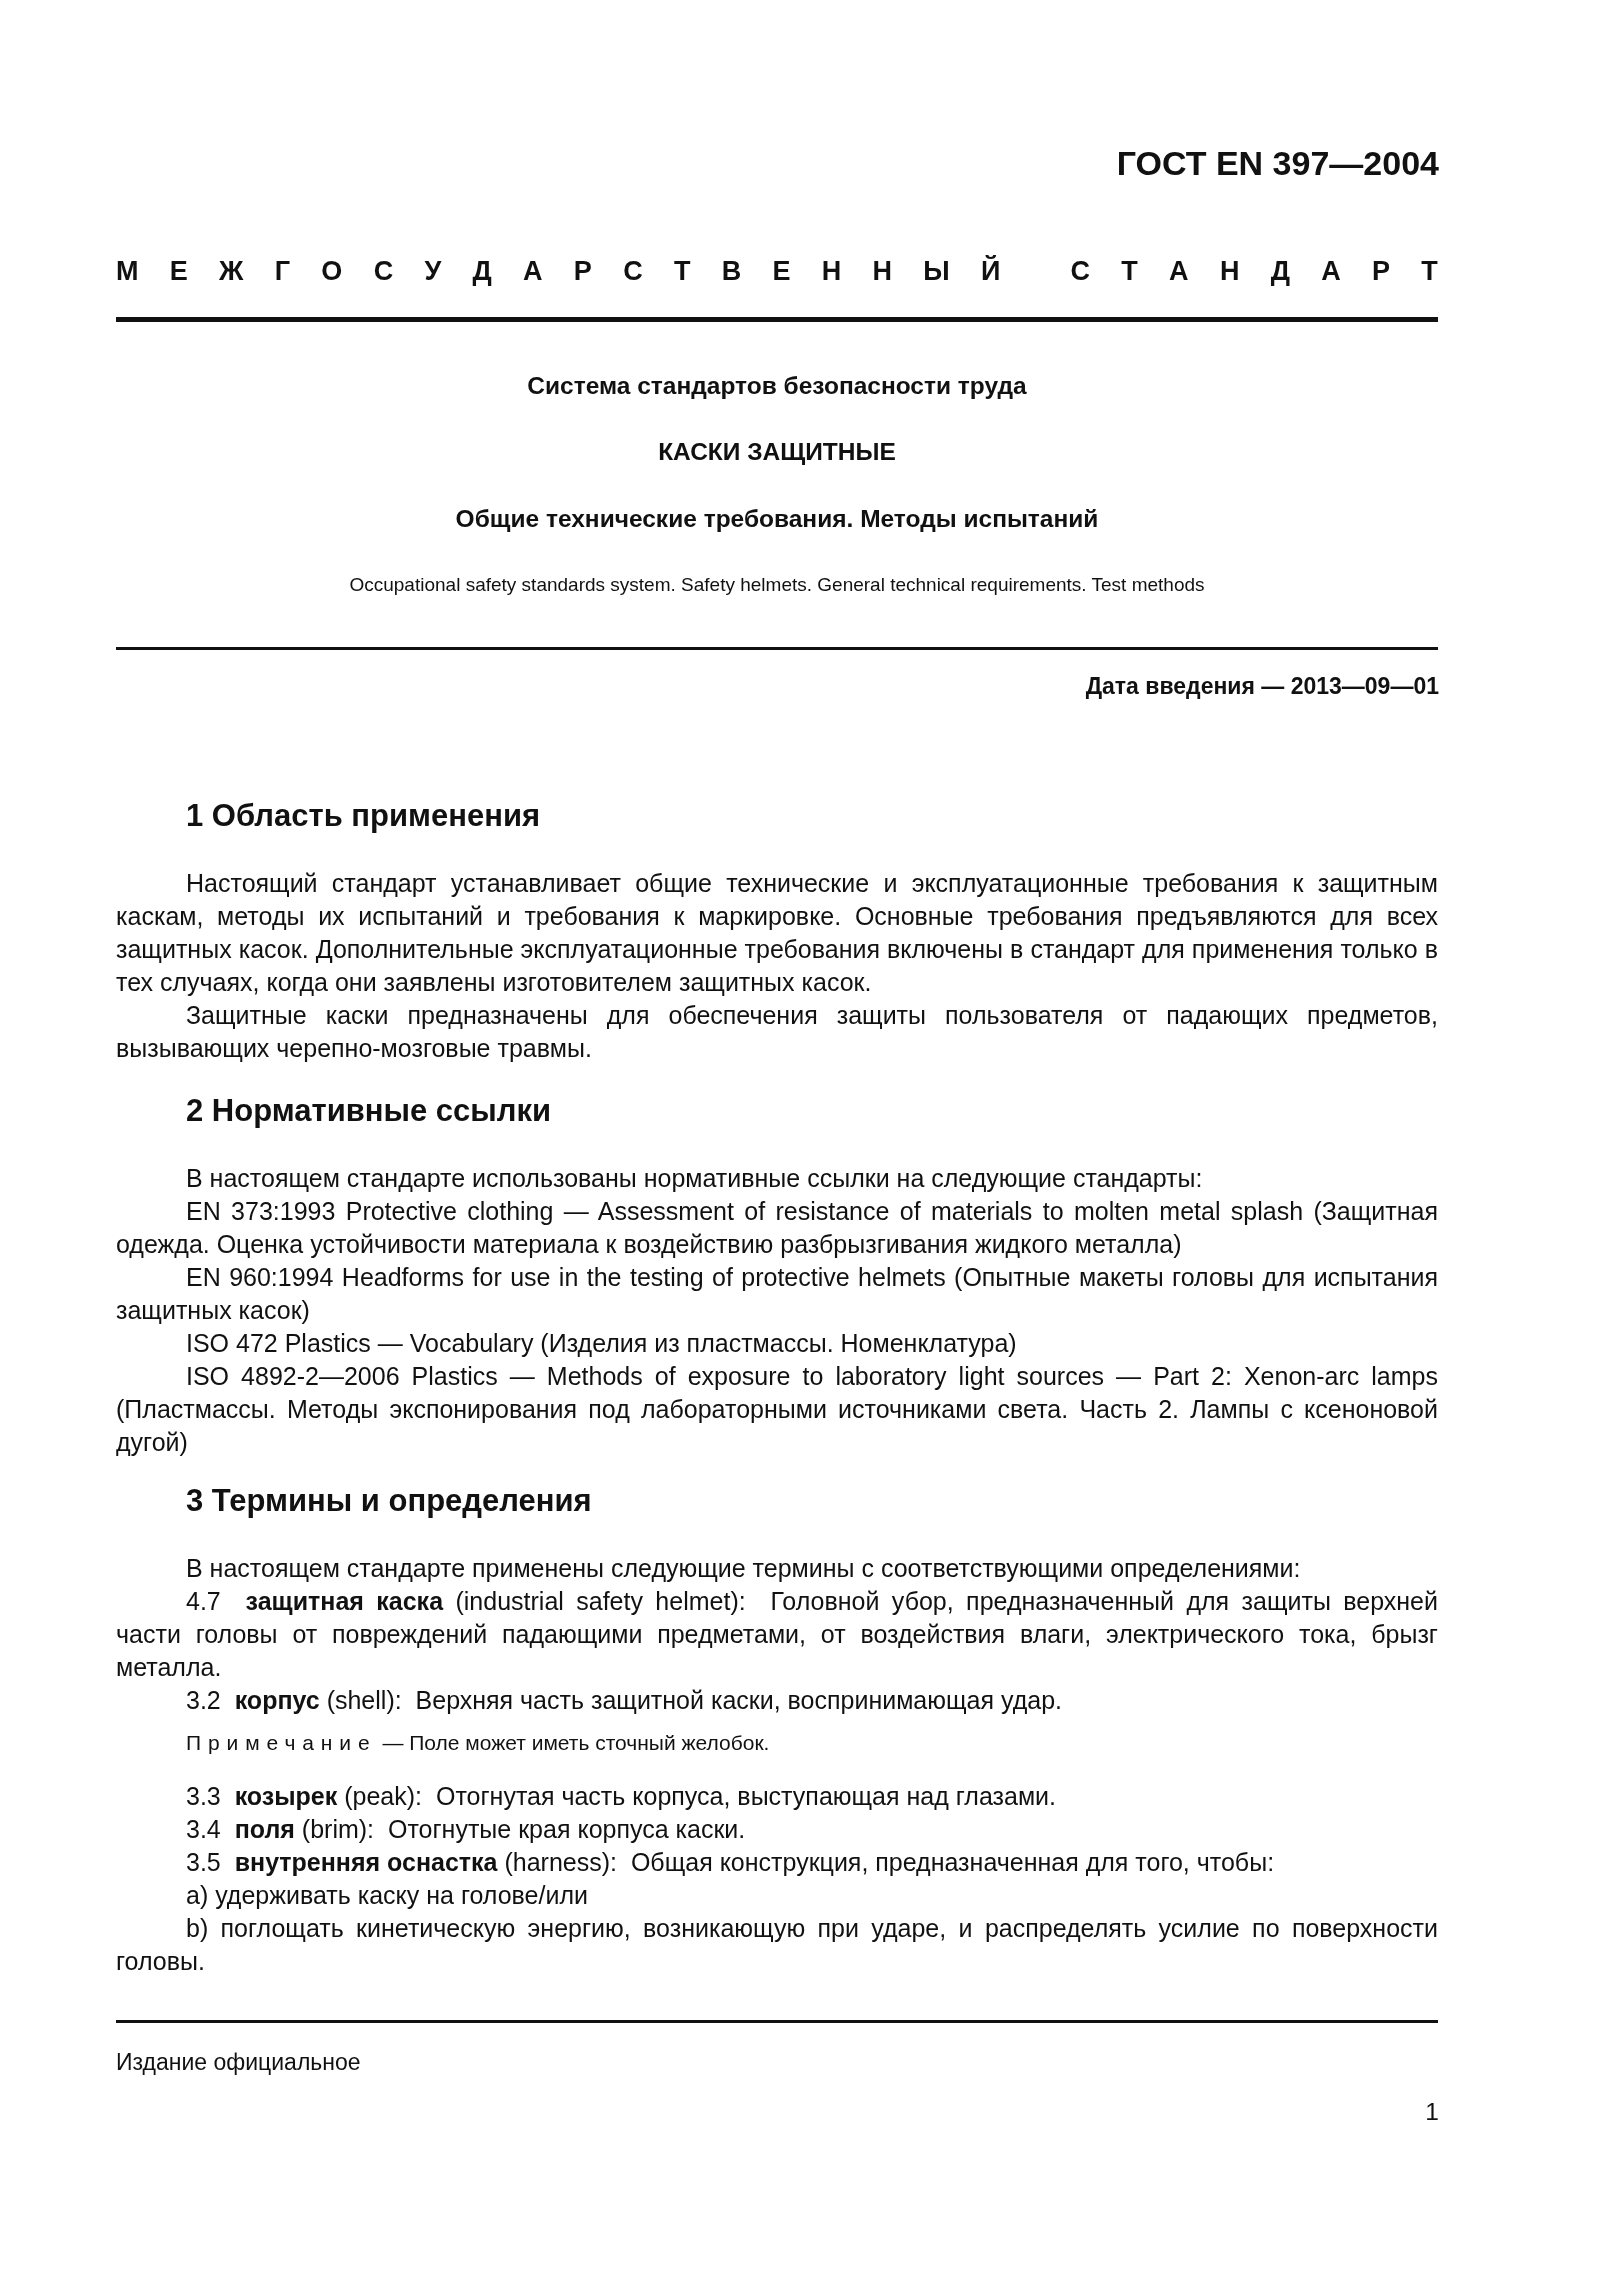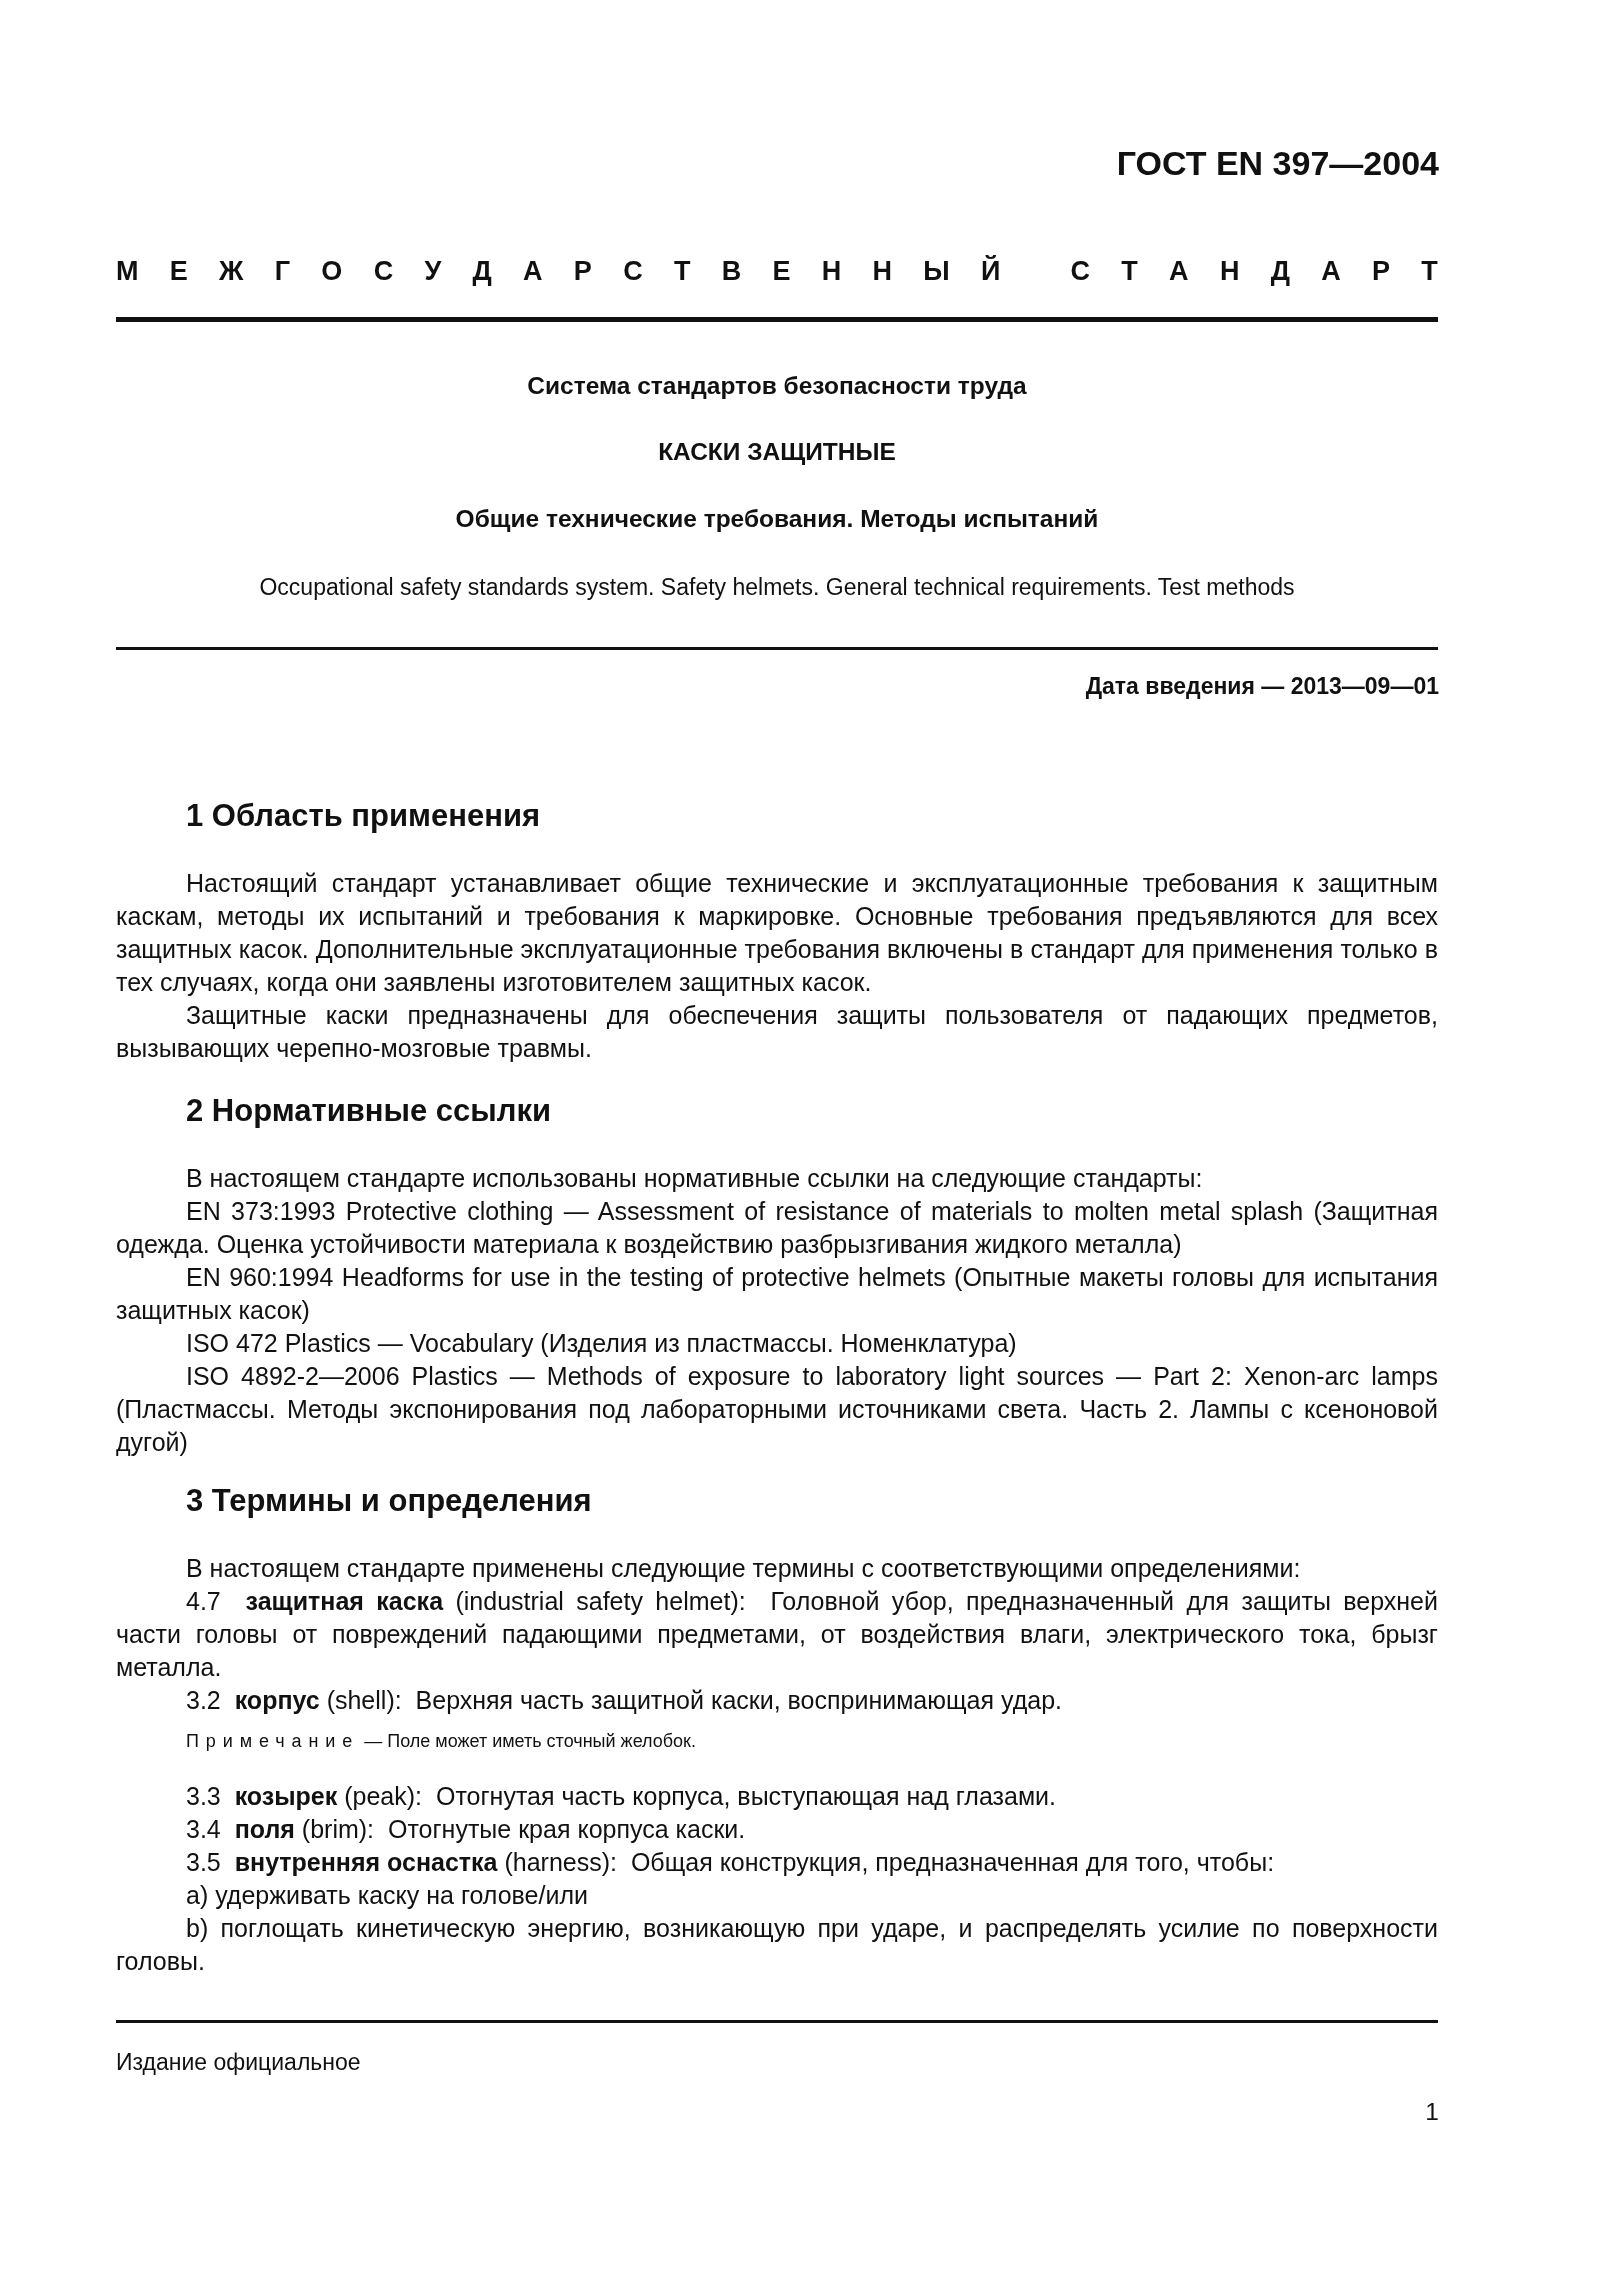--- a/index.html
+++ b/index.html
@@ -7,26 +7,26 @@
          font-family: "Liberation Sans", sans-serif; color: #111; }
   .abs { position: absolute; }
   .doc-code { right: 184px; top: 144px; font-size: 34px; font-weight: bold; letter-spacing: 0px; }
   .banner { left: 116px; width: 1322px; top: 256px; font-size: 27px; font-weight: bold;
             display: flex; justify-content: space-between; }
   .banner span { display: inline-block; }
   .rule-thick { left: 116px; width: 1322px; height: 5.4px; background: #111; }
   .rule { left: 116px; width: 1322px; height: 3.1px; background: #111; }
   .center { left: 116px; width: 1322px; text-align: center; }
   .subtitle { font-size: 24.5px; font-weight: bold; }
-  .english { font-size: 23px; font-weight: normal; }
+  .english { font-size: 19px; font-weight: normal; }
   .date { right: 184px; top: 673px; font-size: 23px; font-weight: bold; }
   .section-heading { left: 186px; font-size: 31px; font-weight: bold; text-align: right; }
   .body-text { left: 116px; width: 1322px; font-size: 25px; line-height: 33px; text-align: justify; }
   .body-text p { margin: 0; text-indent: 70px; }
-  .note { left: 186px; font-size: 18px; }
+  .note { left: 186px; font-size: 21px; }
   .note .spaced { letter-spacing: 6.9px; }
   b.term { font-weight: bold; margin-top: 12px; }
   .footer-label { left: 116px; top: 2049px; font-size: 23px; font-weight: normal; text-align: right; }
   .page-number { right: 184px; top: 2098px; font-size: 24.5px; }
 </style>
 </head>
 <body>
 
 <div class="abs doc-code">ГОСТ  EN 397—2004</div>
 

